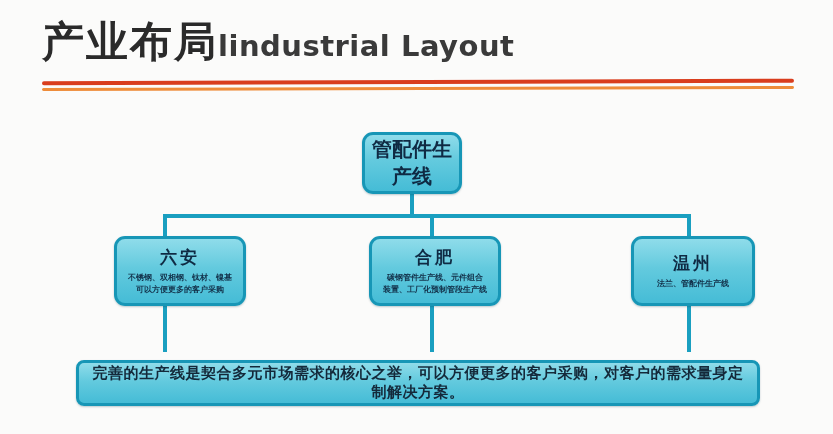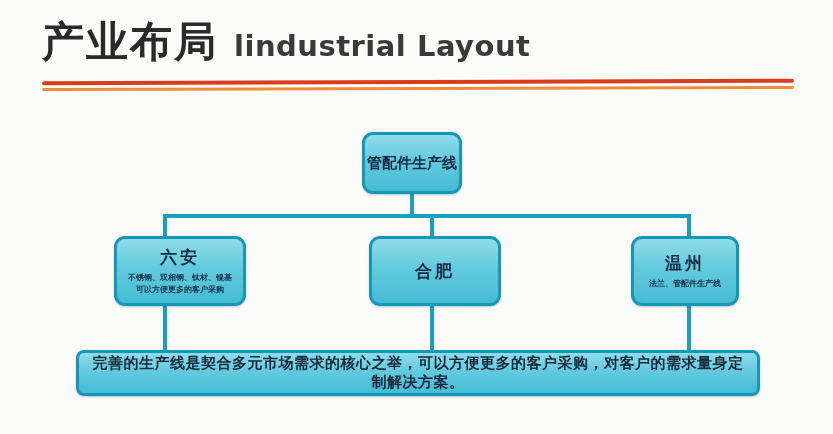--- a/index.html
+++ b/index.html
@@ -15,45 +15,45 @@
   body{
     font-family:"DejaVu Sans","Liberation Sans",sans-serif;
     background:#fbfbfa;
     overflow:hidden;
     position:relative;
   }
   .slide{position:absolute;inset:0;}
 
   
   .header{position:absolute;left:42px;top:14px;width:752px;}
-  .titles{display:flex;align-items:baseline;gap:16px;white-space:nowrap;}
+  .titles{display:flex;align-items:baseline;white-space:nowrap;}
   .t-cn{font-size:42px;font-weight:900;color:#2a2a2a;letter-spacing:2px;}
   .t-en{font-size:29px;font-weight:800;color:#3a3a3a;letter-spacing:0.5px;margin-top:8px;}
   .divider{margin-top:10px;width:752px;}
   .divider .line1{height:4px;background:var(--divider-top);border-radius:3px;transform:rotate(-0.2deg);}
   .divider .line2{height:3px;margin-top:3px;background:var(--divider-bottom);border-radius:3px;transform:rotate(-0.15deg);}
 
   
   .chart{position:absolute;inset:0;}
   .box{
     position:absolute;
     border:3px solid var(--box-border);
     border-radius:11px;
     background:linear-gradient(180deg,var(--box-fill-top) 0%,#63cade 45%,var(--box-fill-bottom) 100%);
     box-shadow:0 1px 2px rgba(0,60,80,0.25);
     display:flex;flex-direction:column;align-items:center;justify-content:center;
     color:#0f2a43;
     text-align:center;
   }
-  .box.root{left:362px;top:132px;width:100px;height:62px;font-size:15px;font-weight:800;}
+  .box.root{left:362px;top:132px;width:100px;height:62px;font-size:20px;font-weight:800;}
   .box.branch{top:236px;height:70px;padding:4px 3px;}
   .branch .city{font-size:17px;font-weight:800;letter-spacing:3px;}
   .branch .desc{font-size:8px;font-weight:700;line-height:1.45;margin-top:3px;white-space:pre-line;color:#123049;}
   .box.summary{
-    left:76px;top:350px;width:684px;height:46px;
+    left:76px;top:360px;width:684px;height:46px;
     border-radius:8px;
     font-size:15px;font-weight:800;color:#14293a;letter-spacing:0.5px;
     padding:0 10px;
   }
   .conn{position:absolute;background:var(--connector);}
   .conn.v{width:4px;}
   .conn.h{height:4px;}
 </style>
 </head>
 <body>
@@ -87,23 +87,25 @@
     </div>
 
     <div class="box branch" style="left:114px;width:132px">
       <div class="city">六安</div>
       <div class="desc">不锈钢、双相钢、钛材、镍基
 可以方便更多的客户采购</div>
     </div>
 
     <div class="box branch" style="left:369px;width:132px">
       <div class="city">合肥</div>
+      <div class="desc">碳钢管件生产线、元件组合
+装置、工厂化预制管段生产线</div>
     </div>
 
-    <div class="box branch" style="left:631px;width:108px">
+    <div class="box branch" style="left:631px;width:124px">
       <div class="city">温州</div>
       <div class="desc">法兰、管配件生产线</div>
     </div>
 
     <div class="box summary">
       <span>完善的生产线是契合多元市场需求的核心之举，可以方便更多的客户采购，对客户的需求量身定制解决方案。</span>
     </div>
 
   </div>
 </div>

